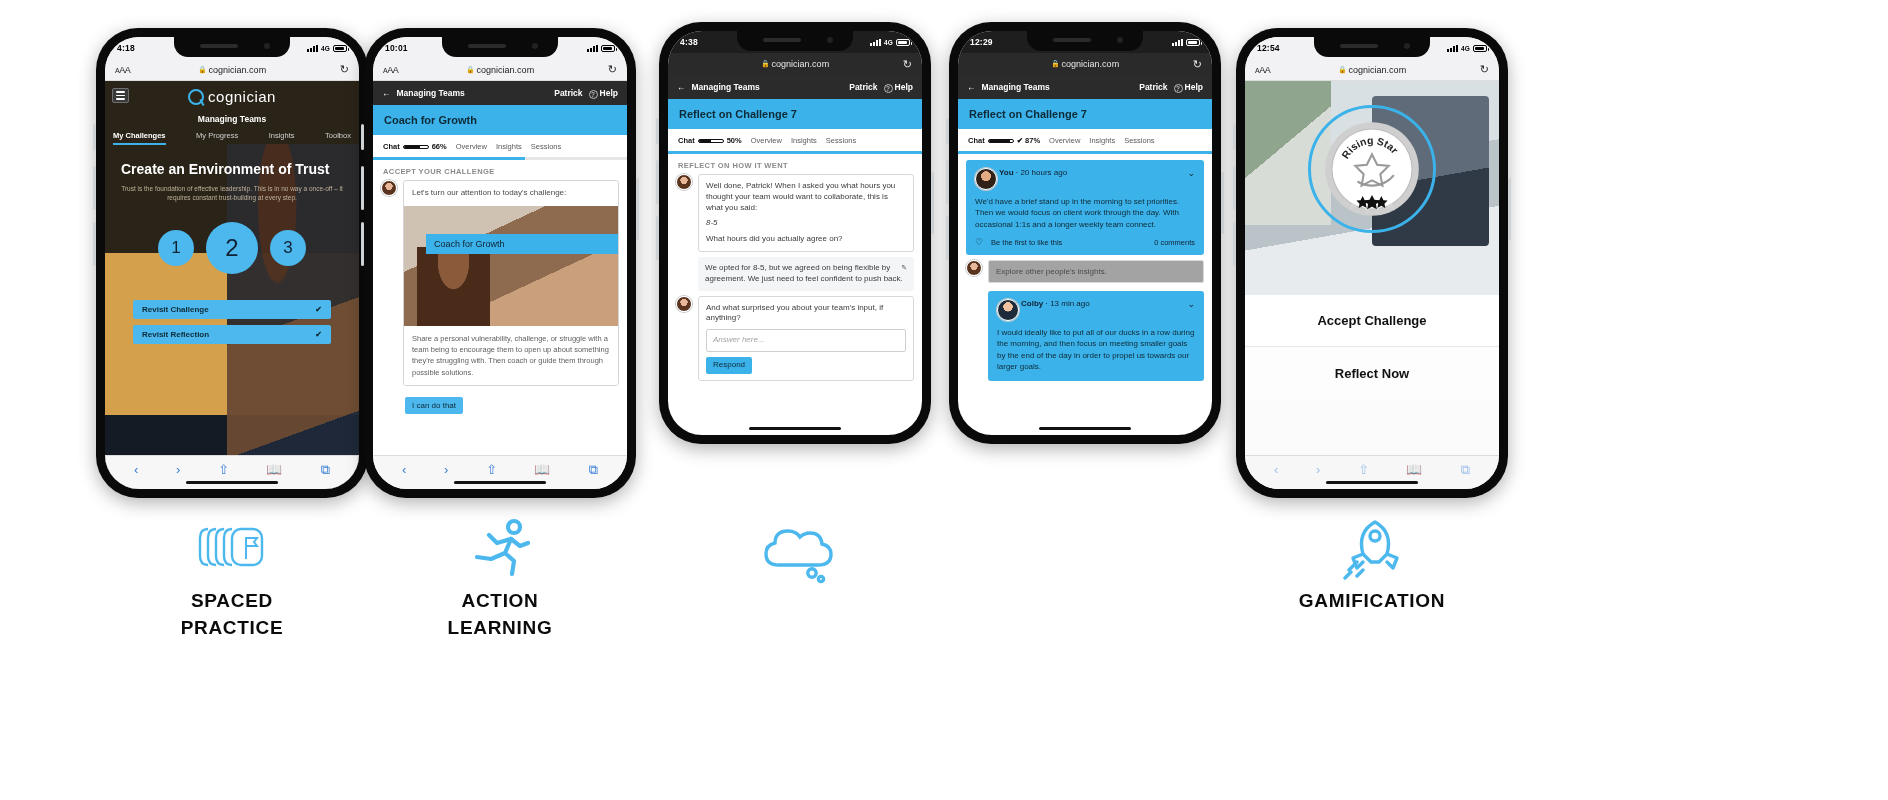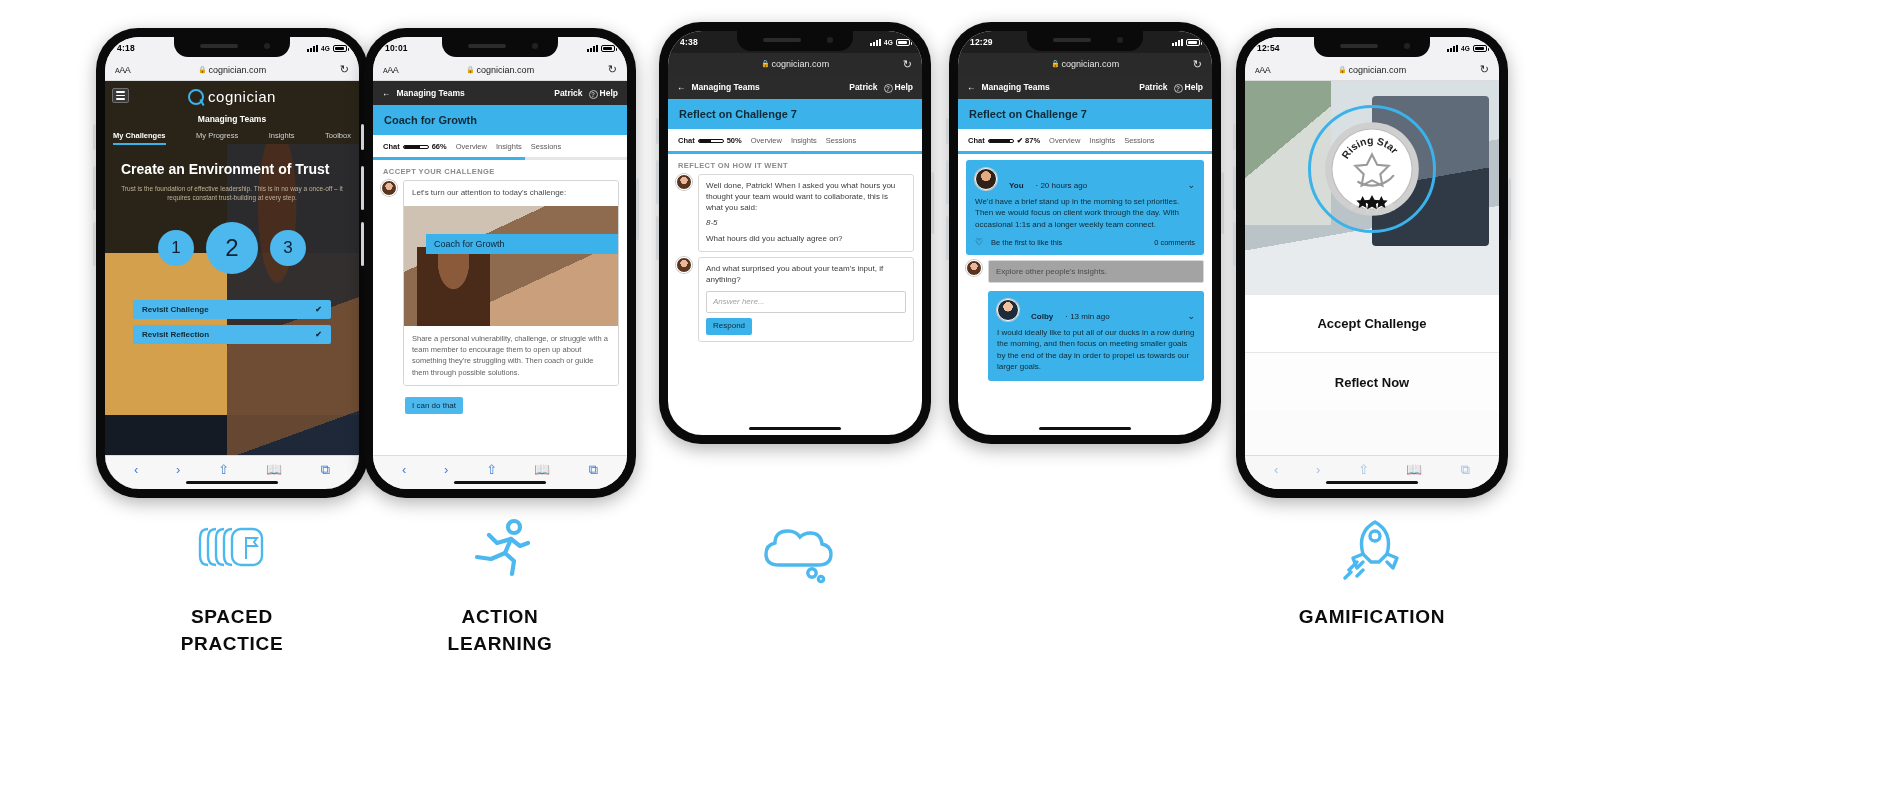--- a/index.html
+++ b/index.html
@@ -174,21 +174,21 @@
     background:radial-gradient(ellipse at 50% 18%, #8a5a3a 0 30%, #4a2b19 31% 100%); }
   .cardtag { position:absolute; left:22px; top:28px; right:0; background:#3bb3ea;
     color:#123; font-size:9px; padding:5px 8px; }
   .cardbody { font-size:7.5px; color:#5f5f5f; line-height:1.5; padding:7px 8px;
     position:relative; background:rgba(255,255,255,.92); }
   .icando { display:inline-block; background:#4cb8ee; color:#0e2a36; font-size:8px;
     padding:4px 7px; border-radius:2px; margin:6px 0 0 24px; }
 
   
   .post { background:#3bb3ea; padding:8px 9px; }
-  .posthead { display:flex; align-items:flex-end; gap:12px; font-size:8px; color:#123; }
+  .posthead { display:flex; align-items:flex-start; gap:2px; font-size:8px; color:#123; }
   .posthead .who { font-weight:bold; }
   .posthead .chev { margin-left:auto; font-size:9px; }
   .posthead .avatar { width:22px; height:22px; flex:0 0 22px; }
   .posttext { font-size:8px; color:#102a36; line-height:1.42; margin-top:6px; }
   .postfoot { display:flex; align-items:center; gap:8px; font-size:7.5px;
     color:#123; margin-top:7px; }
   .heart { font-size:9px; }
   .explore { border:1px solid #d8d8d8; background:#a3a3a3; border-radius:2px;
     font-size:8px; color:#4a4a4a; padding:6px 7px; }
 
@@ -198,29 +198,29 @@
   .g-photo::before { content:""; position:absolute; left:0; top:0; width:34%; height:56%;
     background:linear-gradient(140deg,#8fa58d 0 45%,#d7dcd6 45% 100%); }
   .g-photo::after { content:""; position:absolute; right:4%; top:6%; width:46%; height:58%;
     background:linear-gradient(170deg,#5f6b78 0 54%,#2f3a46 54% 100%); border-radius:4px; }
   .ring { position:absolute; left:50%; top:34%; transform:translate(-50%,-50%);
     width:128px; height:128px; border:3px solid #3bb3ea; border-radius:50%; z-index:4; }
   .medal { position:absolute; left:50%; top:34%; transform:translate(-50%,-50%);
     width:104px; height:104px; z-index:5; }
   .g-actions { position:absolute; left:0; right:0; bottom:34px; top:258px;
     background:#fbfbfb; }
-  .g-act { height:58px; display:flex; align-items:center; justify-content:center;
+  .g-act { height:52px; display:flex; align-items:center; justify-content:center;
     font-size:13px; font-weight:bold; color:#111; border-bottom:1px solid #e7e7e7;
     background:#fff; }
   .g-act.second { background:#fdfdfd; border-bottom:none; }
 
   
   .feature { position:absolute; left:0; right:0; top:512px; text-align:center; }
   .ficon { height:72px; display:flex; align-items:center; justify-content:center; }
-  .fcap { margin-top:20px; font-size:19px; font-weight:bold; color:#0c0c0c;
+  .fcap { margin-top:4px; font-size:19px; font-weight:bold; color:#0c0c0c;
     letter-spacing:.7px; line-height:1.42; }
 </style>
 </head>
 <body>
 
 <div class="stage">
 
   <div class="col c0">
     <div class="phone">
       <span class="btn-side l1"></span>
@@ -355,21 +355,21 @@
           </div>
         <div class="sectionlabel">ACCEPT YOUR CHALLENGE</div>
         <div class="chat">
           <div class="msgrow">
             <span class="avatar f1"></span>
             <div class="card">
               <div class="lead">Let's turn our attention to today's challenge:</div>
               <div class="cardimg">
                 <div class="cardtag">Coach for Growth</div>
               </div>
-              <div class="cardbody">Share a personal vulnerability, challenge, or struggle with a team member to encourage them to open up about something they're struggling with. Then coach or guide them through possible solutions.</div>
+              <div class="cardbody">Share a personal vulnerability, challenge, or struggle with a team being to encourage them to open up about something they're struggling with. Then coach or guide them through possible solutions.</div>
             </div>
           </div>
           <span class="icando">I can do that</span>
         </div>
         <div class="toolbar">
           <span>‹</span>
           <span>›</span>
           <span>⇧</span>
           <span>📖</span>
           <span>⧉</span>
@@ -440,20 +440,26 @@
             <i style="width:100%"></i>
           </div>
         <div class="sectionlabel">REFLECT ON HOW IT WENT</div>
         <div class="chat">
           <div class="msgrow">
             <span class="avatar f1"></span>
             <div class="bubble">
               <p>Well done, Patrick! When I asked you what hours you thought your team would want to collaborate, this is what you said:</p>
               <p style="font-style:italic">8-5</p>
               <p>What hours did you actually agree on?</p>
+            </div>
+          </div>
+          <div class="msgrow">
+            <div class="bubble plain" style="margin-left:22px">
+              <span class="pencil">✎</span>
+              <span>We opted for 8-5, but we agreed on being flexible by agreement. We just need to feel confident to push back.</span>
             </div>
           </div>
           <div class="msgrow">
             <span class="avatar f1"></span>
             <div class="bubble">
               <p>And what surprised you about your team's input, if anything?</p>
               <div class="answerbox">Answer here...</div>
               <span class="respond">Respond</span>
             </div>
           </div>

